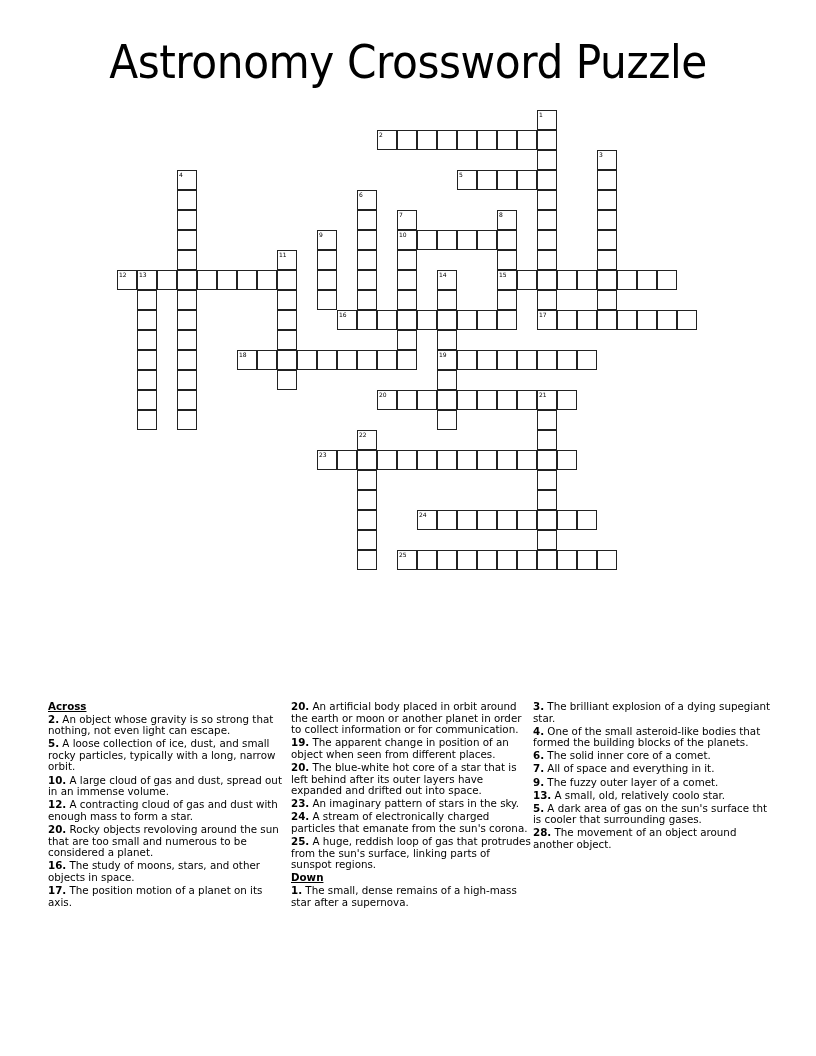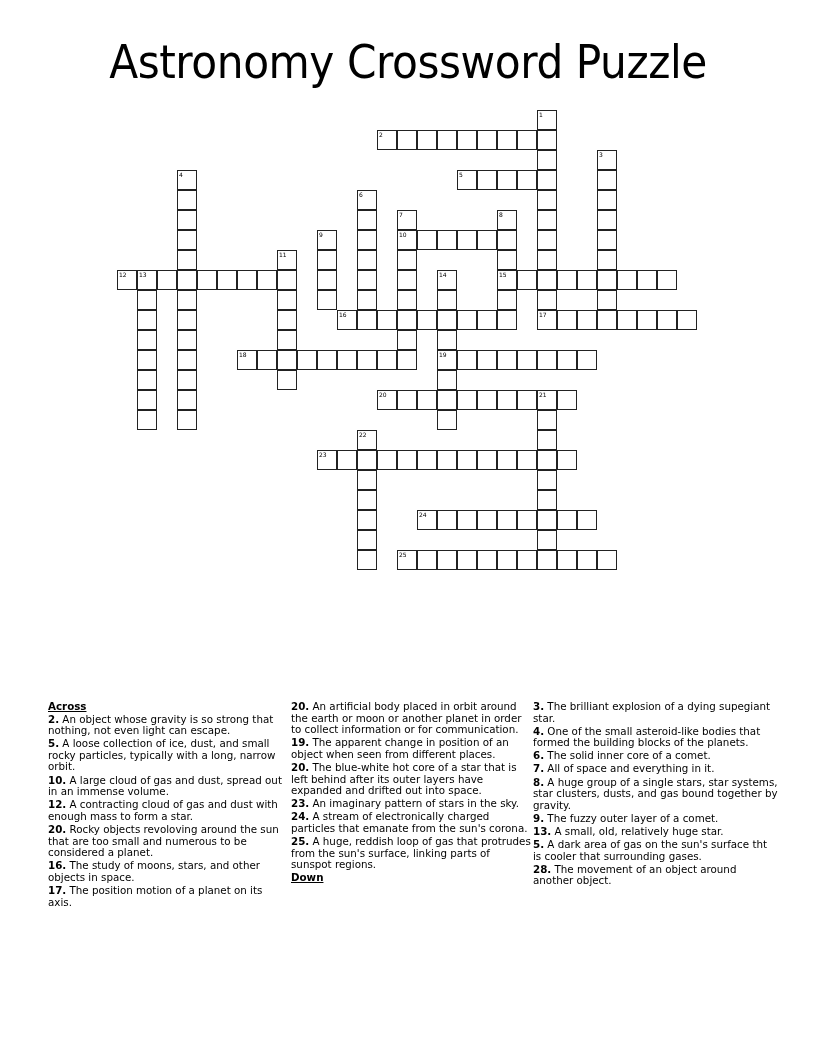--- a/index.html
+++ b/index.html
@@ -273,25 +273,25 @@
 </div>
 
 <div class="clues" id="col2">
   <div class="clue"><b>20.</b> <span>An artificial body placed in orbit around the earth or moon or another planet in order to collect information or for communication.</span></div>
   <div class="clue"><b>19.</b> <span>The apparent change in position of an object when seen from different places.</span></div>
   <div class="clue"><b>20.</b> <span>The blue-white hot core of a star that is left behind after its outer layers have expanded and drifted out into space.</span></div>
   <div class="clue"><b>23.</b> <span>An imaginary pattern of stars in the sky.</span></div>
   <div class="clue"><b>24.</b> <span>A stream of electronically charged particles that emanate from the sun's corona.</span></div>
   <div class="clue"><b>25.</b> <span>A huge, reddish loop of gas that protrudes from the sun's surface, linking parts of sunspot regions.</span></div>
   <div class="heading">Down</div>
+  <div class="clue"><b>1.</b> <span>The small, dense remains of a high-mass star after a supernova.</span></div>
 </div>
 
 <div class="clues" id="col3">
   <div class="clue"><b>3.</b> <span>The brilliant explosion of a dying supegiant star.</span></div>
   <div class="clue"><b>4.</b> <span>One of the small asteroid-like bodies that formed the building blocks of the planets.</span></div>
   <div class="clue"><b>6.</b> <span>The solid inner core of a comet.</span></div>
   <div class="clue"><b>7.</b> <span>All of space and everything in it.</span></div>
-  <div class="clue"><b>8.</b> <span>A huge group of a single stars, star systems, star clusters, dusts, and gas bound together by gravity.</span></div>
   <div class="clue"><b>9.</b> <span>The fuzzy outer layer of a comet.</span></div>
-  <div class="clue"><b>13.</b> <span>A small, old, relatively huge star.</span></div>
+  <div class="clue"><b>13.</b> <span>A small, old, relatively coolo star.</span></div>
   <div class="clue"><b>5.</b> <span>A dark area of gas on the sun's surface tht is cooler that surrounding gases.</span></div>
   <div class="clue"><b>28.</b> <span>The movement of an object around another object.</span></div>
 </div>
 
 </body></html>

